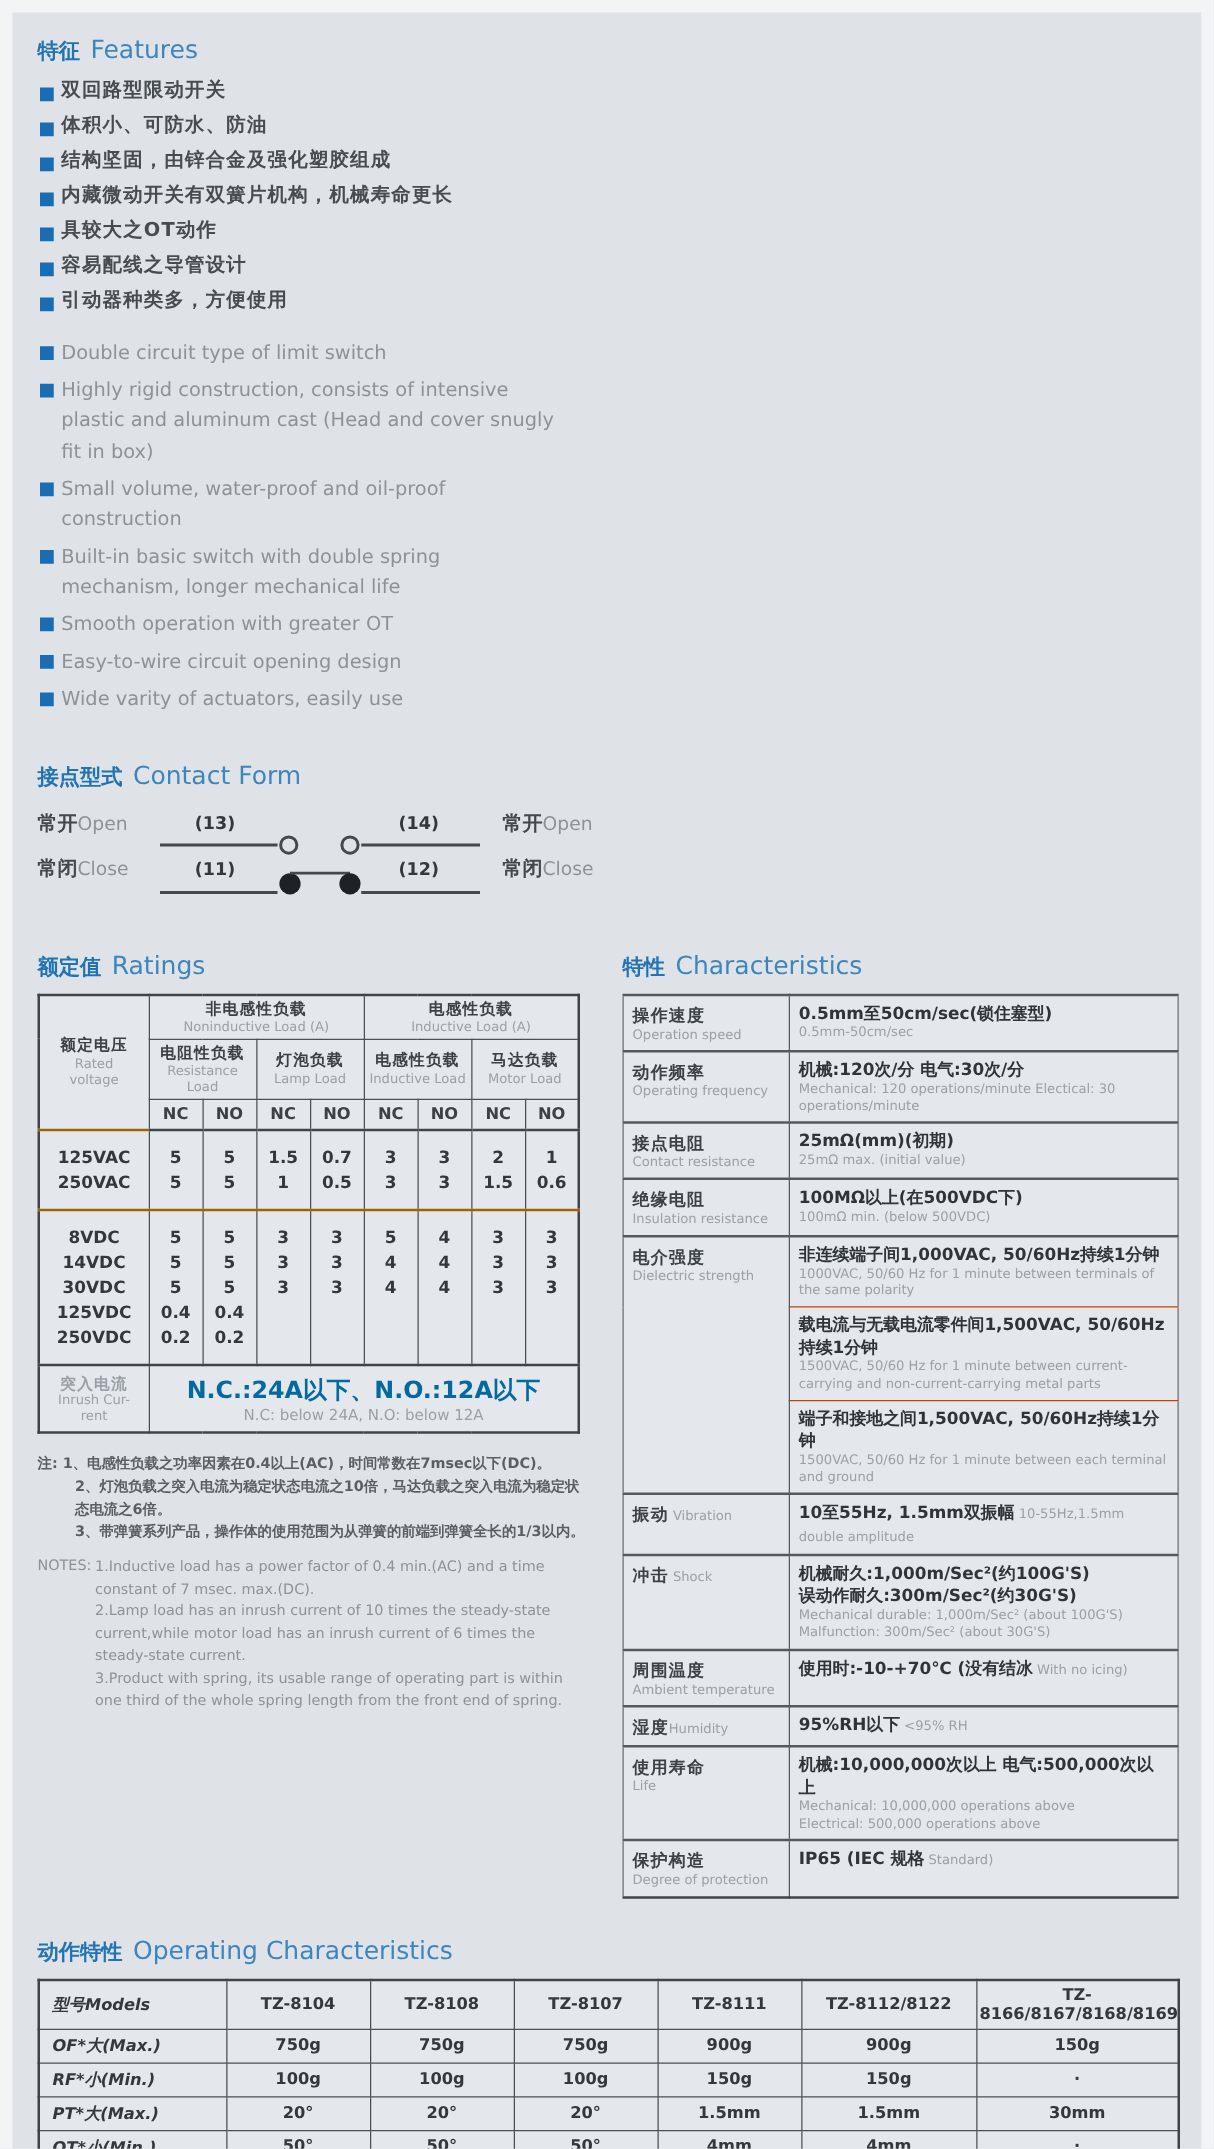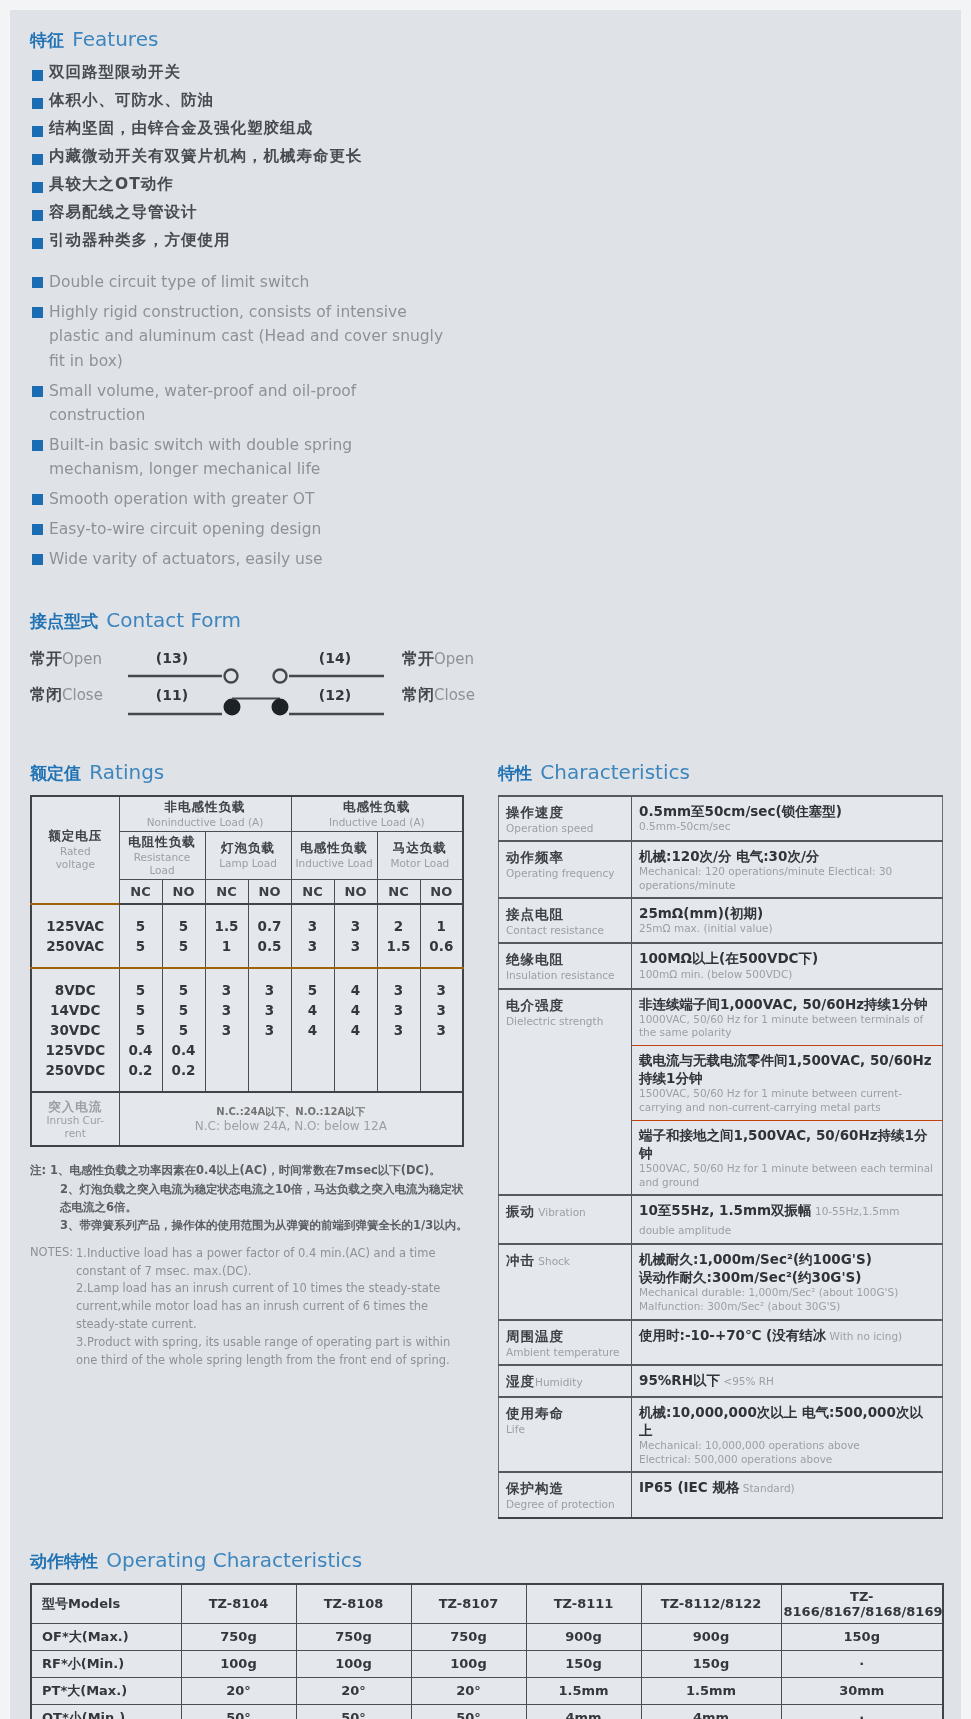--- a/index.html
+++ b/index.html
@@ -51,21 +51,21 @@
   .ncno{font-size:13px;font-weight:bold;color:#3c4146;}
   .rgroup{border-top:2px solid #a16207;}
   .rgroup td{border-top:none;border-bottom:none;font-size:13.5px;font-weight:600;color:#33383d;}
   .rgroup td.vcell{font-weight:bold;}
   .rgroup tr:first-child td{padding-top:13px;}
   .rgroup tr:last-child td{padding-bottom:13px;}
   .rinrush{border-top:2px solid #3f4448;}
   .rinrush td{padding:6px 2px;}
   .rinrush .lab div:first-child{font-size:12.5px;font-weight:bold;letter-spacing:1px;}
   .rinrush .lab div{font-size:10.5px;color:#9aa0a5;line-height:1.2;}
-  .iv-zh{font-size:10px;font-weight:bold;color:#737373;text-align:center;}
+  .iv-zh{font-size:19px;font-weight:bold;color:#0369a1;text-align:center;}
   .iv-en{font-size:12px;color:#9aa0a5;}
   
   .notes{margin-top:14px;width:440px;}
   .notes-zh{list-style:none;margin:0;padding:0;}
   .notes-zh li{font-size:11.5px;font-weight:bold;color:#5a5f64;line-height:1.6;}
   .notes-zh li + li{padding-left:30px;}
   .notes-en-wrap{margin-top:10px;display:flex;}
   .notes-en-label{font-size:11.5px;color:#8d9296;flex:0 0 46px;}
   .notes-en{list-style:none;margin:0;padding:0;}
   .notes-en li{font-size:11.5px;color:#8d9296;line-height:1.55;}
@@ -77,21 +77,21 @@
   .ctable td.clabel{width:118px;border-right:1.5px solid #55595e;vertical-align:top;}
   .cl-zh{font-size:13.5px;font-weight:bold;color:#3c4146;letter-spacing:1px;}
   .cl-en{font-size:10.5px;color:#9aa0a5;line-height:1.25;}
   .cv-zh{font-size:13.5px;font-weight:bold;color:#2f3439;line-height:1.35;}
   .cv-en{font-size:10.5px;color:#9aa0a5;line-height:1.3;}
   .cv-ien{font-size:10.5px;color:#9aa0a5;font-weight:normal;}
   
   .operating{margin-top:26px;}
   .otable{width:912px;table-layout:fixed;background:#e4e8ec;border:2px solid #3f4448;margin-top:8px;}
   .otable td,.otable th{border:1px solid #4a4f54;font-size:13px;color:#33383d;text-align:center;padding:4px 2px;}
-  .otable .olabel{text-align:left;padding-left:10px;font-weight:bold;}
+  .otable .olabel{text-align:left;padding-left:10px;font-weight:bold;font-style:italic;}
   .otable thead th{font-weight:bold;}
   .otable thead th.olabel{font-weight:bold;}
   .otable tbody td{font-weight:600;}
 </style>
 </head>
 <body>
 
 <div class="page">
 
   <div class="section">

